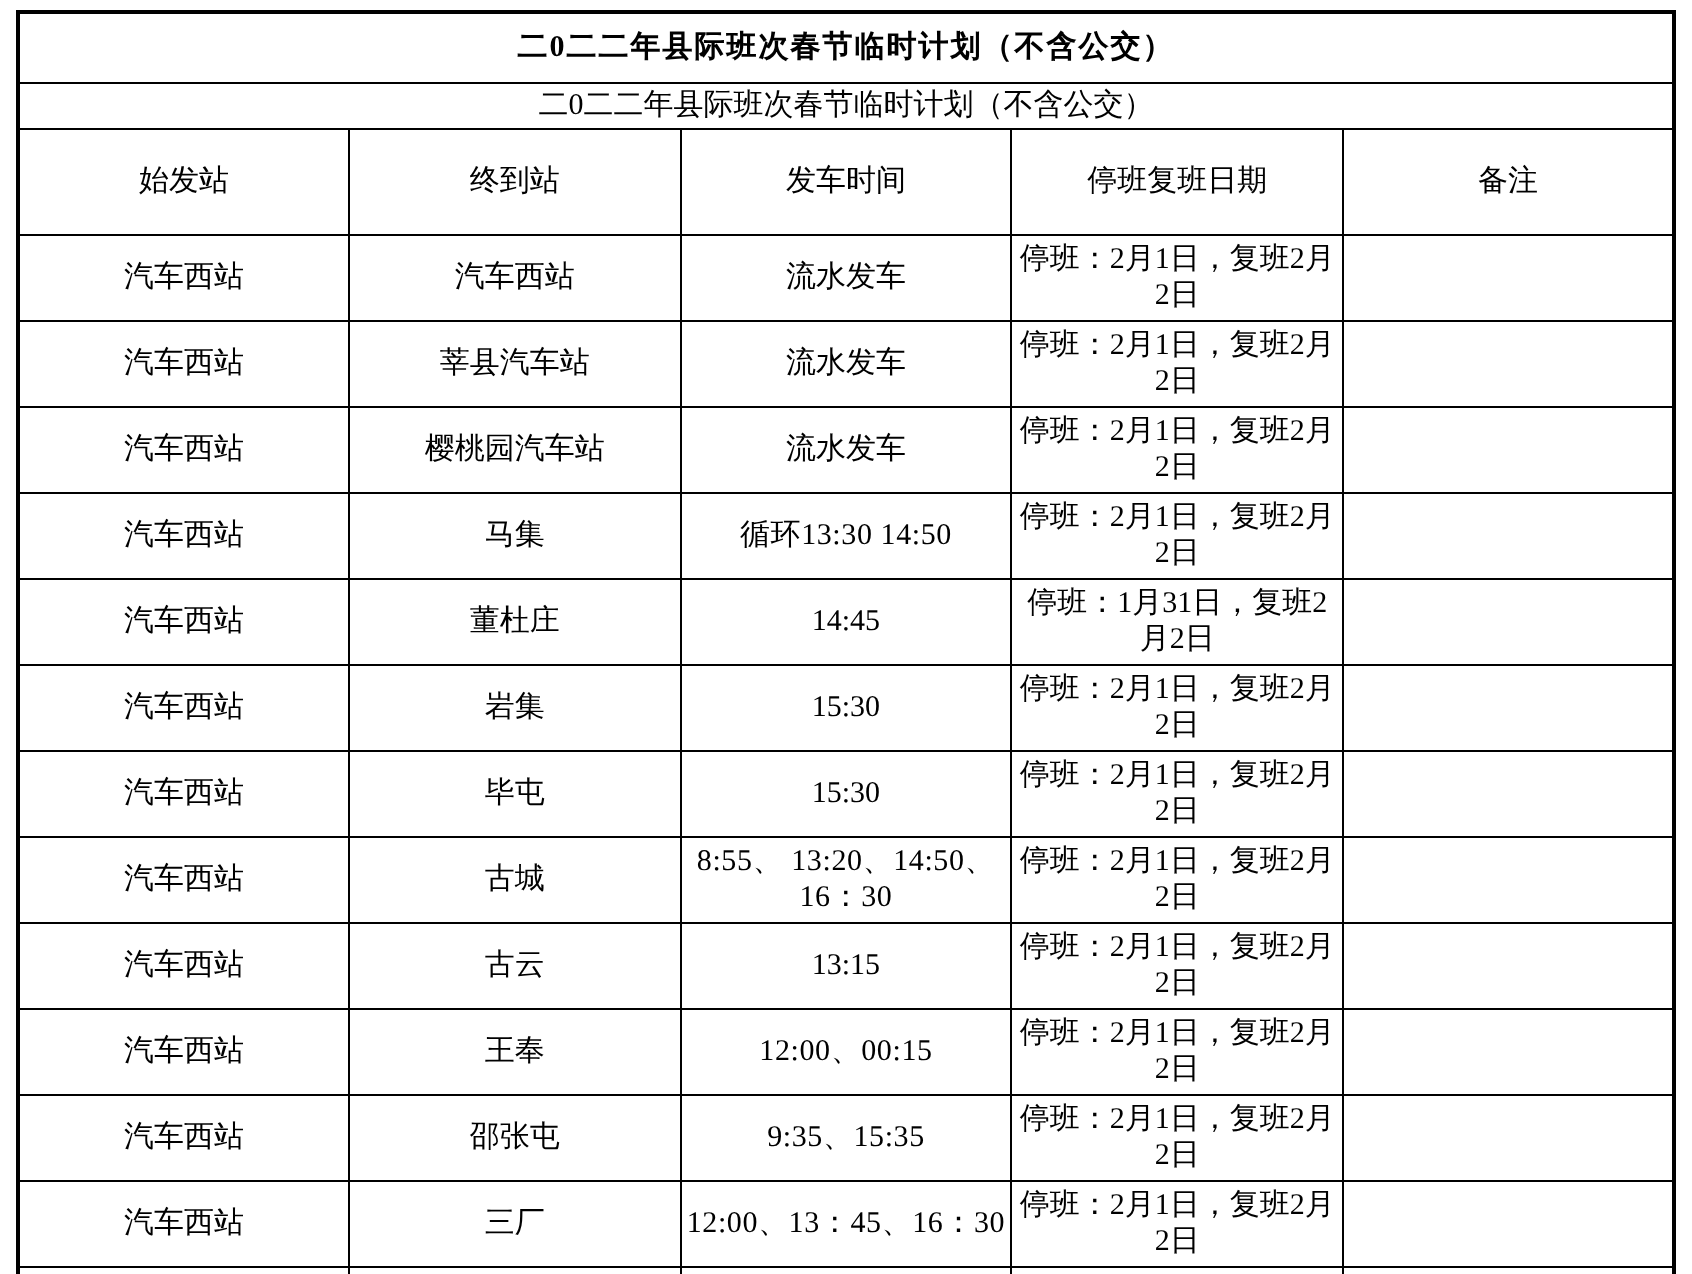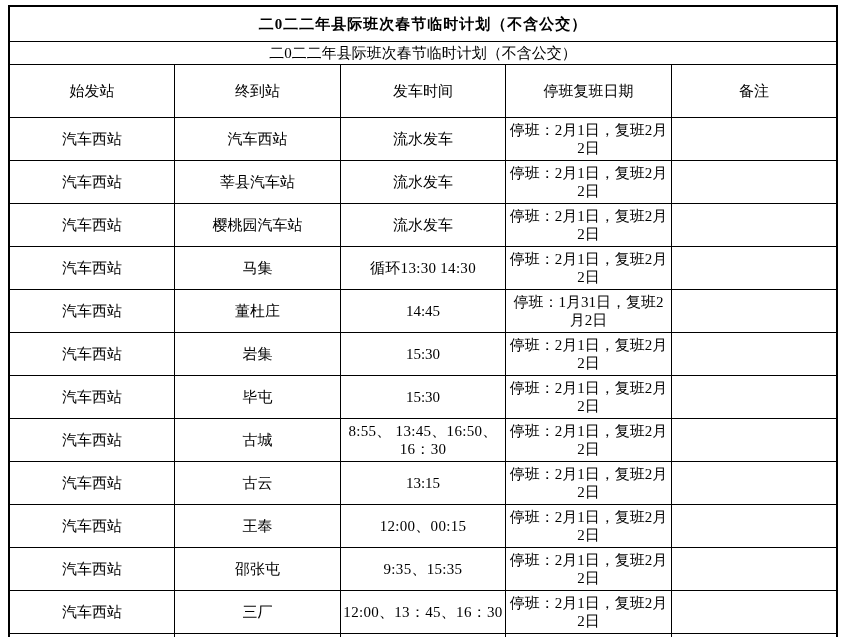--- a/index.html
+++ b/index.html
@@ -100,21 +100,21 @@
       <tr class="data-row">
         <td class="c-origin">汽车西站</td>
         <td class="c-dest">樱桃园汽车站</td>
         <td class="c-time">流水发车</td>
         <td class="c-dates">停班：2月1日，复班2月2日</td>
         <td class="c-remark"></td>
       </tr>
       <tr class="data-row">
         <td class="c-origin">汽车西站</td>
         <td class="c-dest">马集</td>
-        <td class="c-time time-small">循环13:30    14:30</td>
+        <td class="c-time time-small">循环13:30    14:50</td>
         <td class="c-dates">停班：2月1日，复班2月2日</td>
         <td class="c-remark"></td>
       </tr>
       <tr class="data-row">
         <td class="c-origin">汽车西站</td>
         <td class="c-dest">董杜庄</td>
         <td class="c-time">14:45</td>
         <td class="c-dates">停班：1月31日，复班2月2日</td>
         <td class="c-remark"></td>
       </tr>
@@ -128,21 +128,21 @@
       <tr class="data-row">
         <td class="c-origin">汽车西站</td>
         <td class="c-dest">毕屯</td>
         <td class="c-time">15:30</td>
         <td class="c-dates">停班：2月1日，复班2月2日</td>
         <td class="c-remark"></td>
       </tr>
       <tr class="data-row">
         <td class="c-origin">汽车西站</td>
         <td class="c-dest">古城</td>
-        <td class="c-time time-small">8:55、  13:45、16:50、16：30</td>
+        <td class="c-time time-small">8:55、  13:20、14:50、16：30</td>
         <td class="c-dates">停班：2月1日，复班2月2日</td>
         <td class="c-remark"></td>
       </tr>
       <tr class="data-row">
         <td class="c-origin">汽车西站</td>
         <td class="c-dest">古云</td>
         <td class="c-time">13:15</td>
         <td class="c-dates">停班：2月1日，复班2月2日</td>
         <td class="c-remark"></td>
       </tr>

